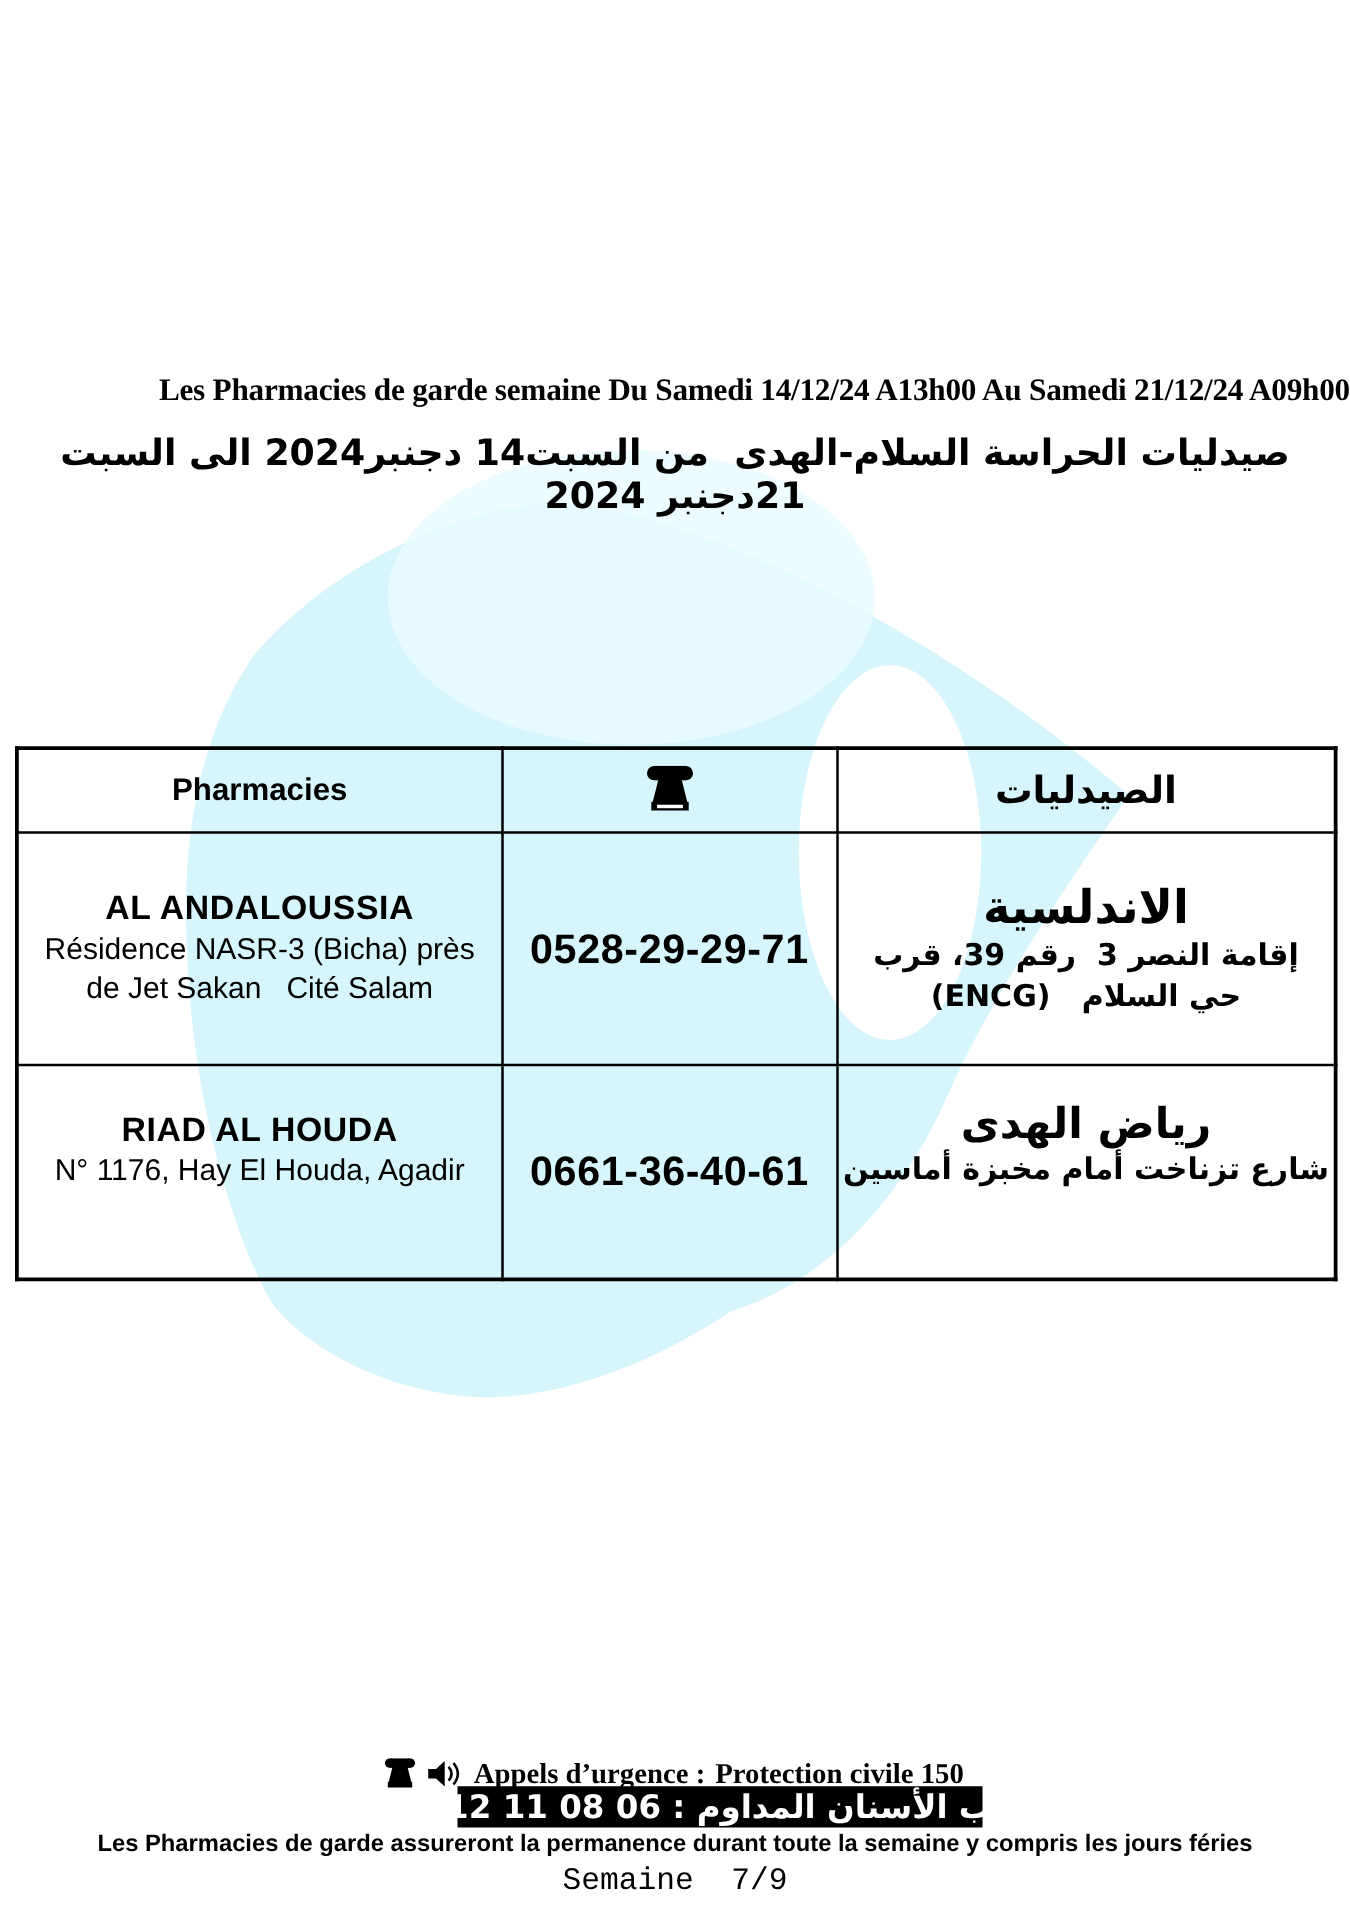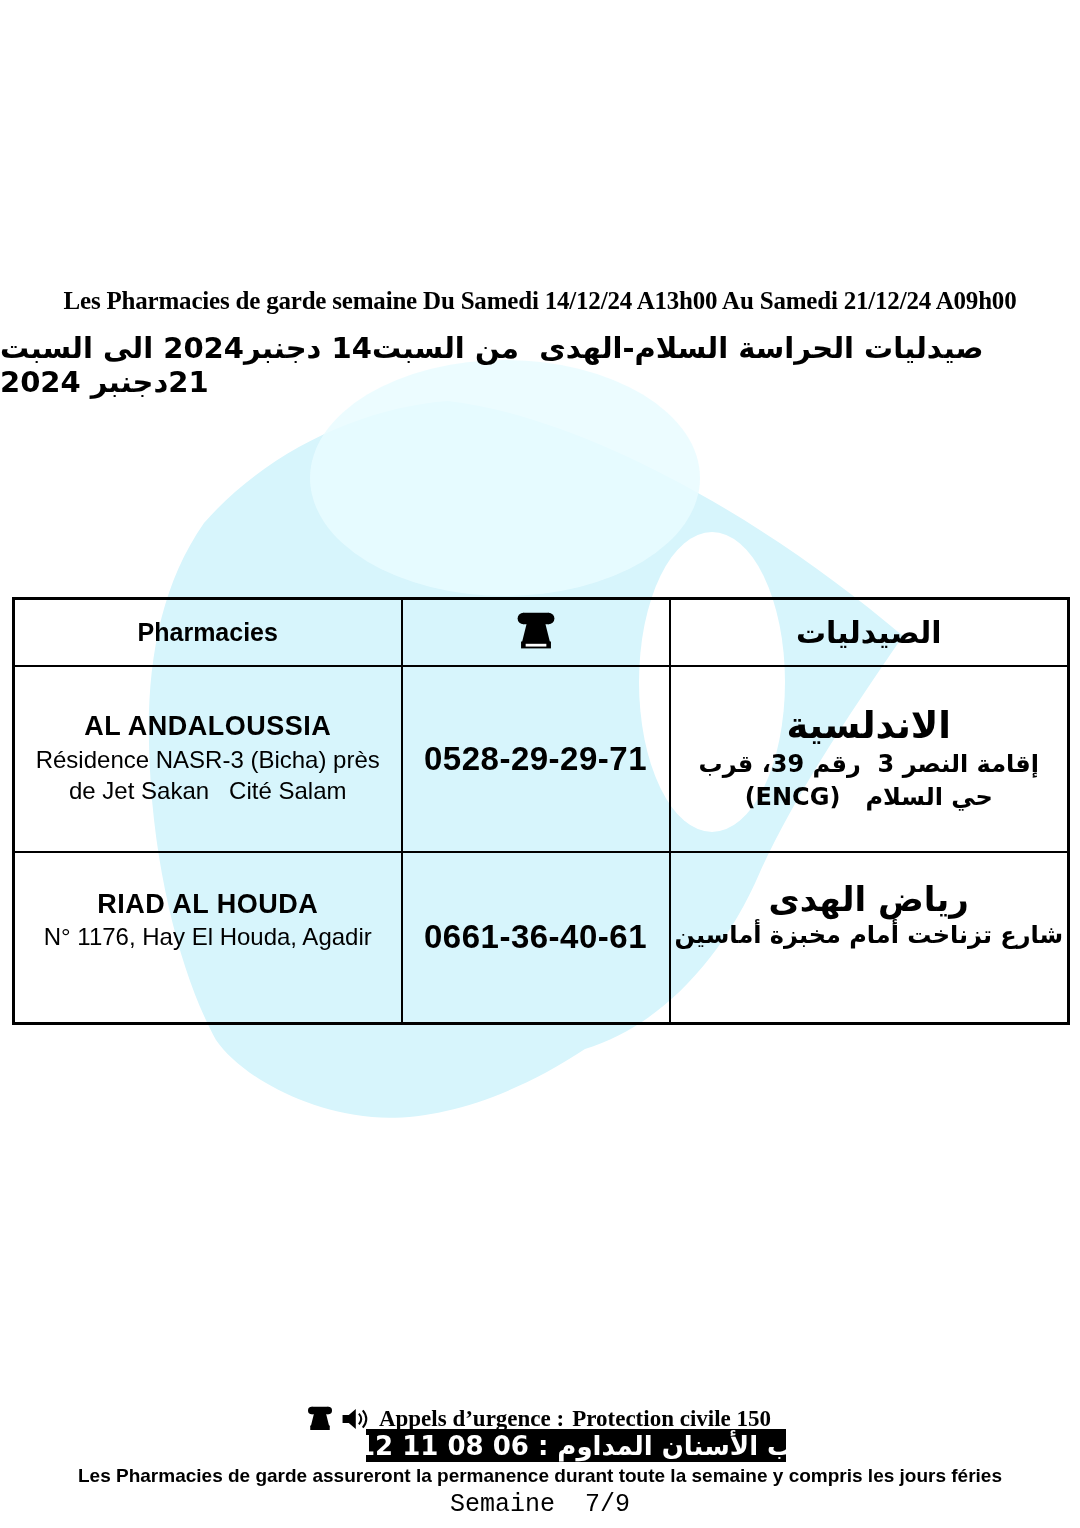--- a/index.html
+++ b/index.html
@@ -5,26 +5,26 @@
   html,body{margin:0;padding:0;}
   body{
     width:1080px;height:1528px;background:#ffffff;position:relative;
     font-family:"Liberation Sans",sans-serif;color:#000;overflow:hidden;
   }
   #watermark{position:absolute;left:0;top:0;z-index:0;}
   .content{position:relative;z-index:1;}
 
   
   .title-fr{
-    position:absolute;top:287px;left:0;width:1080px;text-align:center;
+    position:absolute;top:299px;left:0;width:1080px;text-align:right;
     font-family:"Liberation Serif",serif;font-weight:bold;font-size:25px;
     letter-spacing:-0.2px;white-space:nowrap;
   }
   .title-ar{
-    position:absolute;top:331px;left:0;width:1080px;text-align:left;
+    position:absolute;top:345px;left:0;width:1080px;text-align:center;
     direction:rtl;font-family:"DejaVu Sans",sans-serif;font-weight:bold;
     font-size:29px;white-space:pre-wrap;
   }
 
   
   table.pharma{
     position:absolute;left:12px;top:597px;width:1055px;
     border-collapse:collapse;table-layout:fixed;background:transparent;
     border:3px solid #000;
   }

